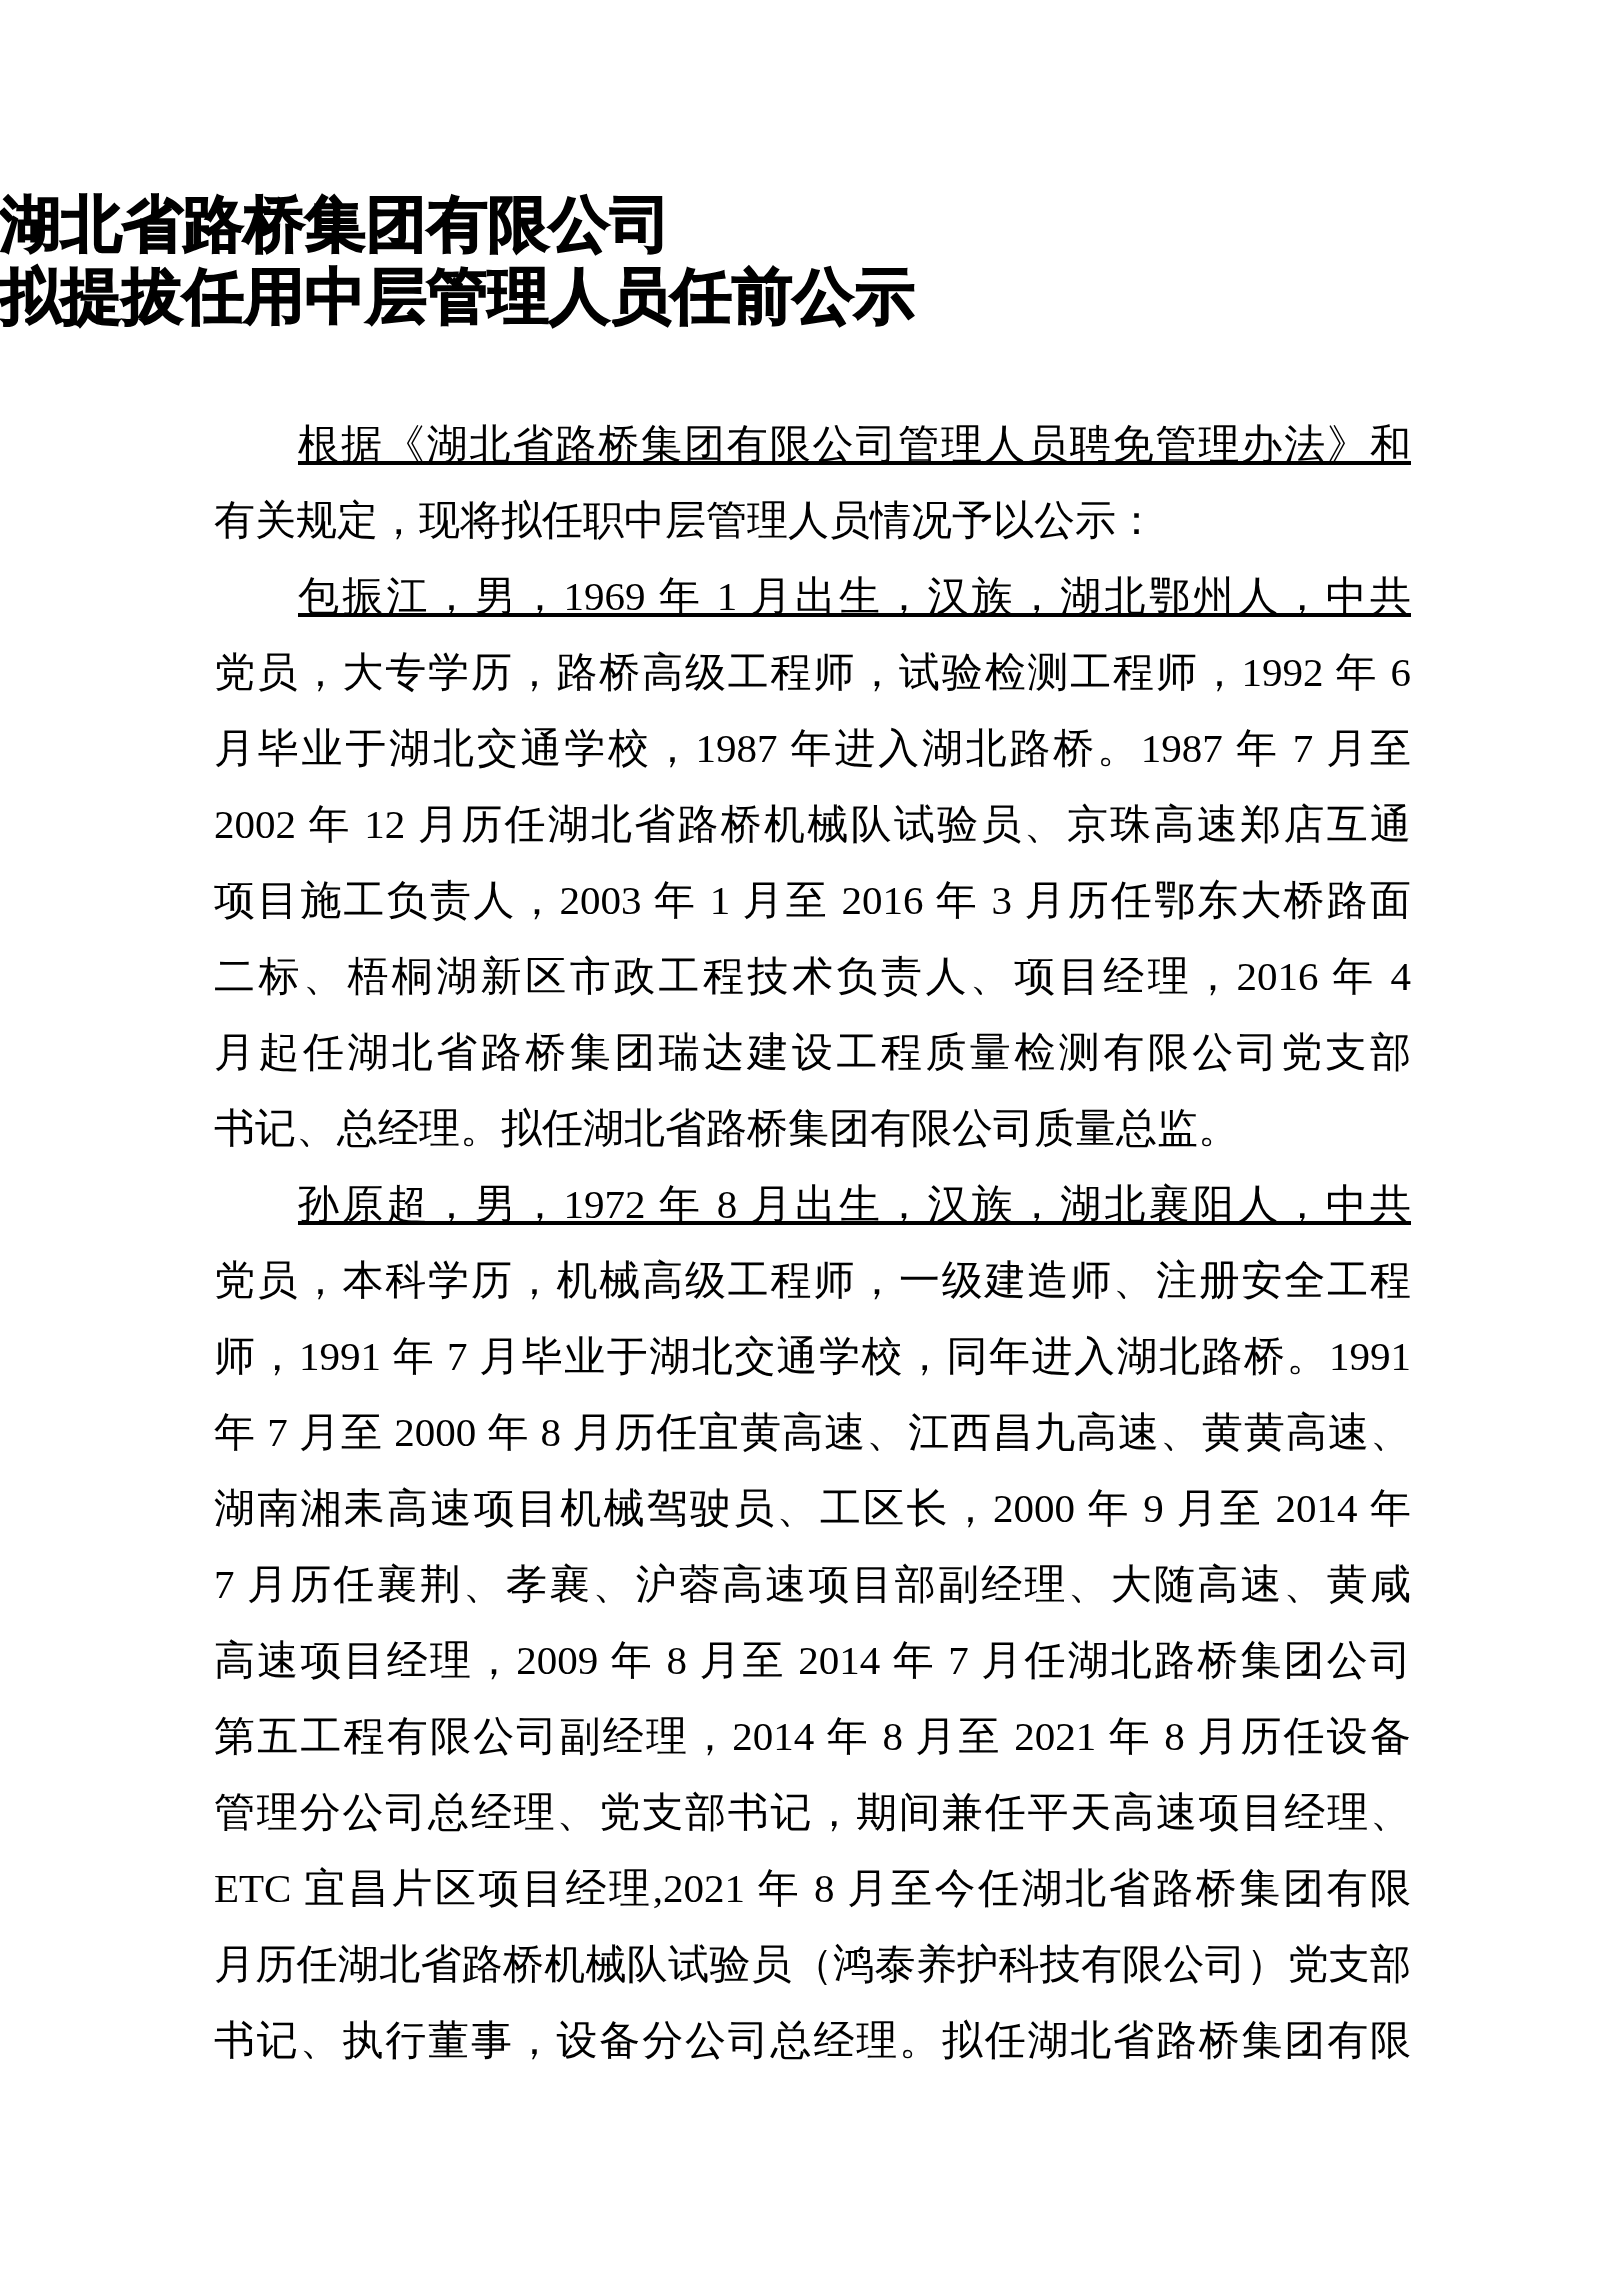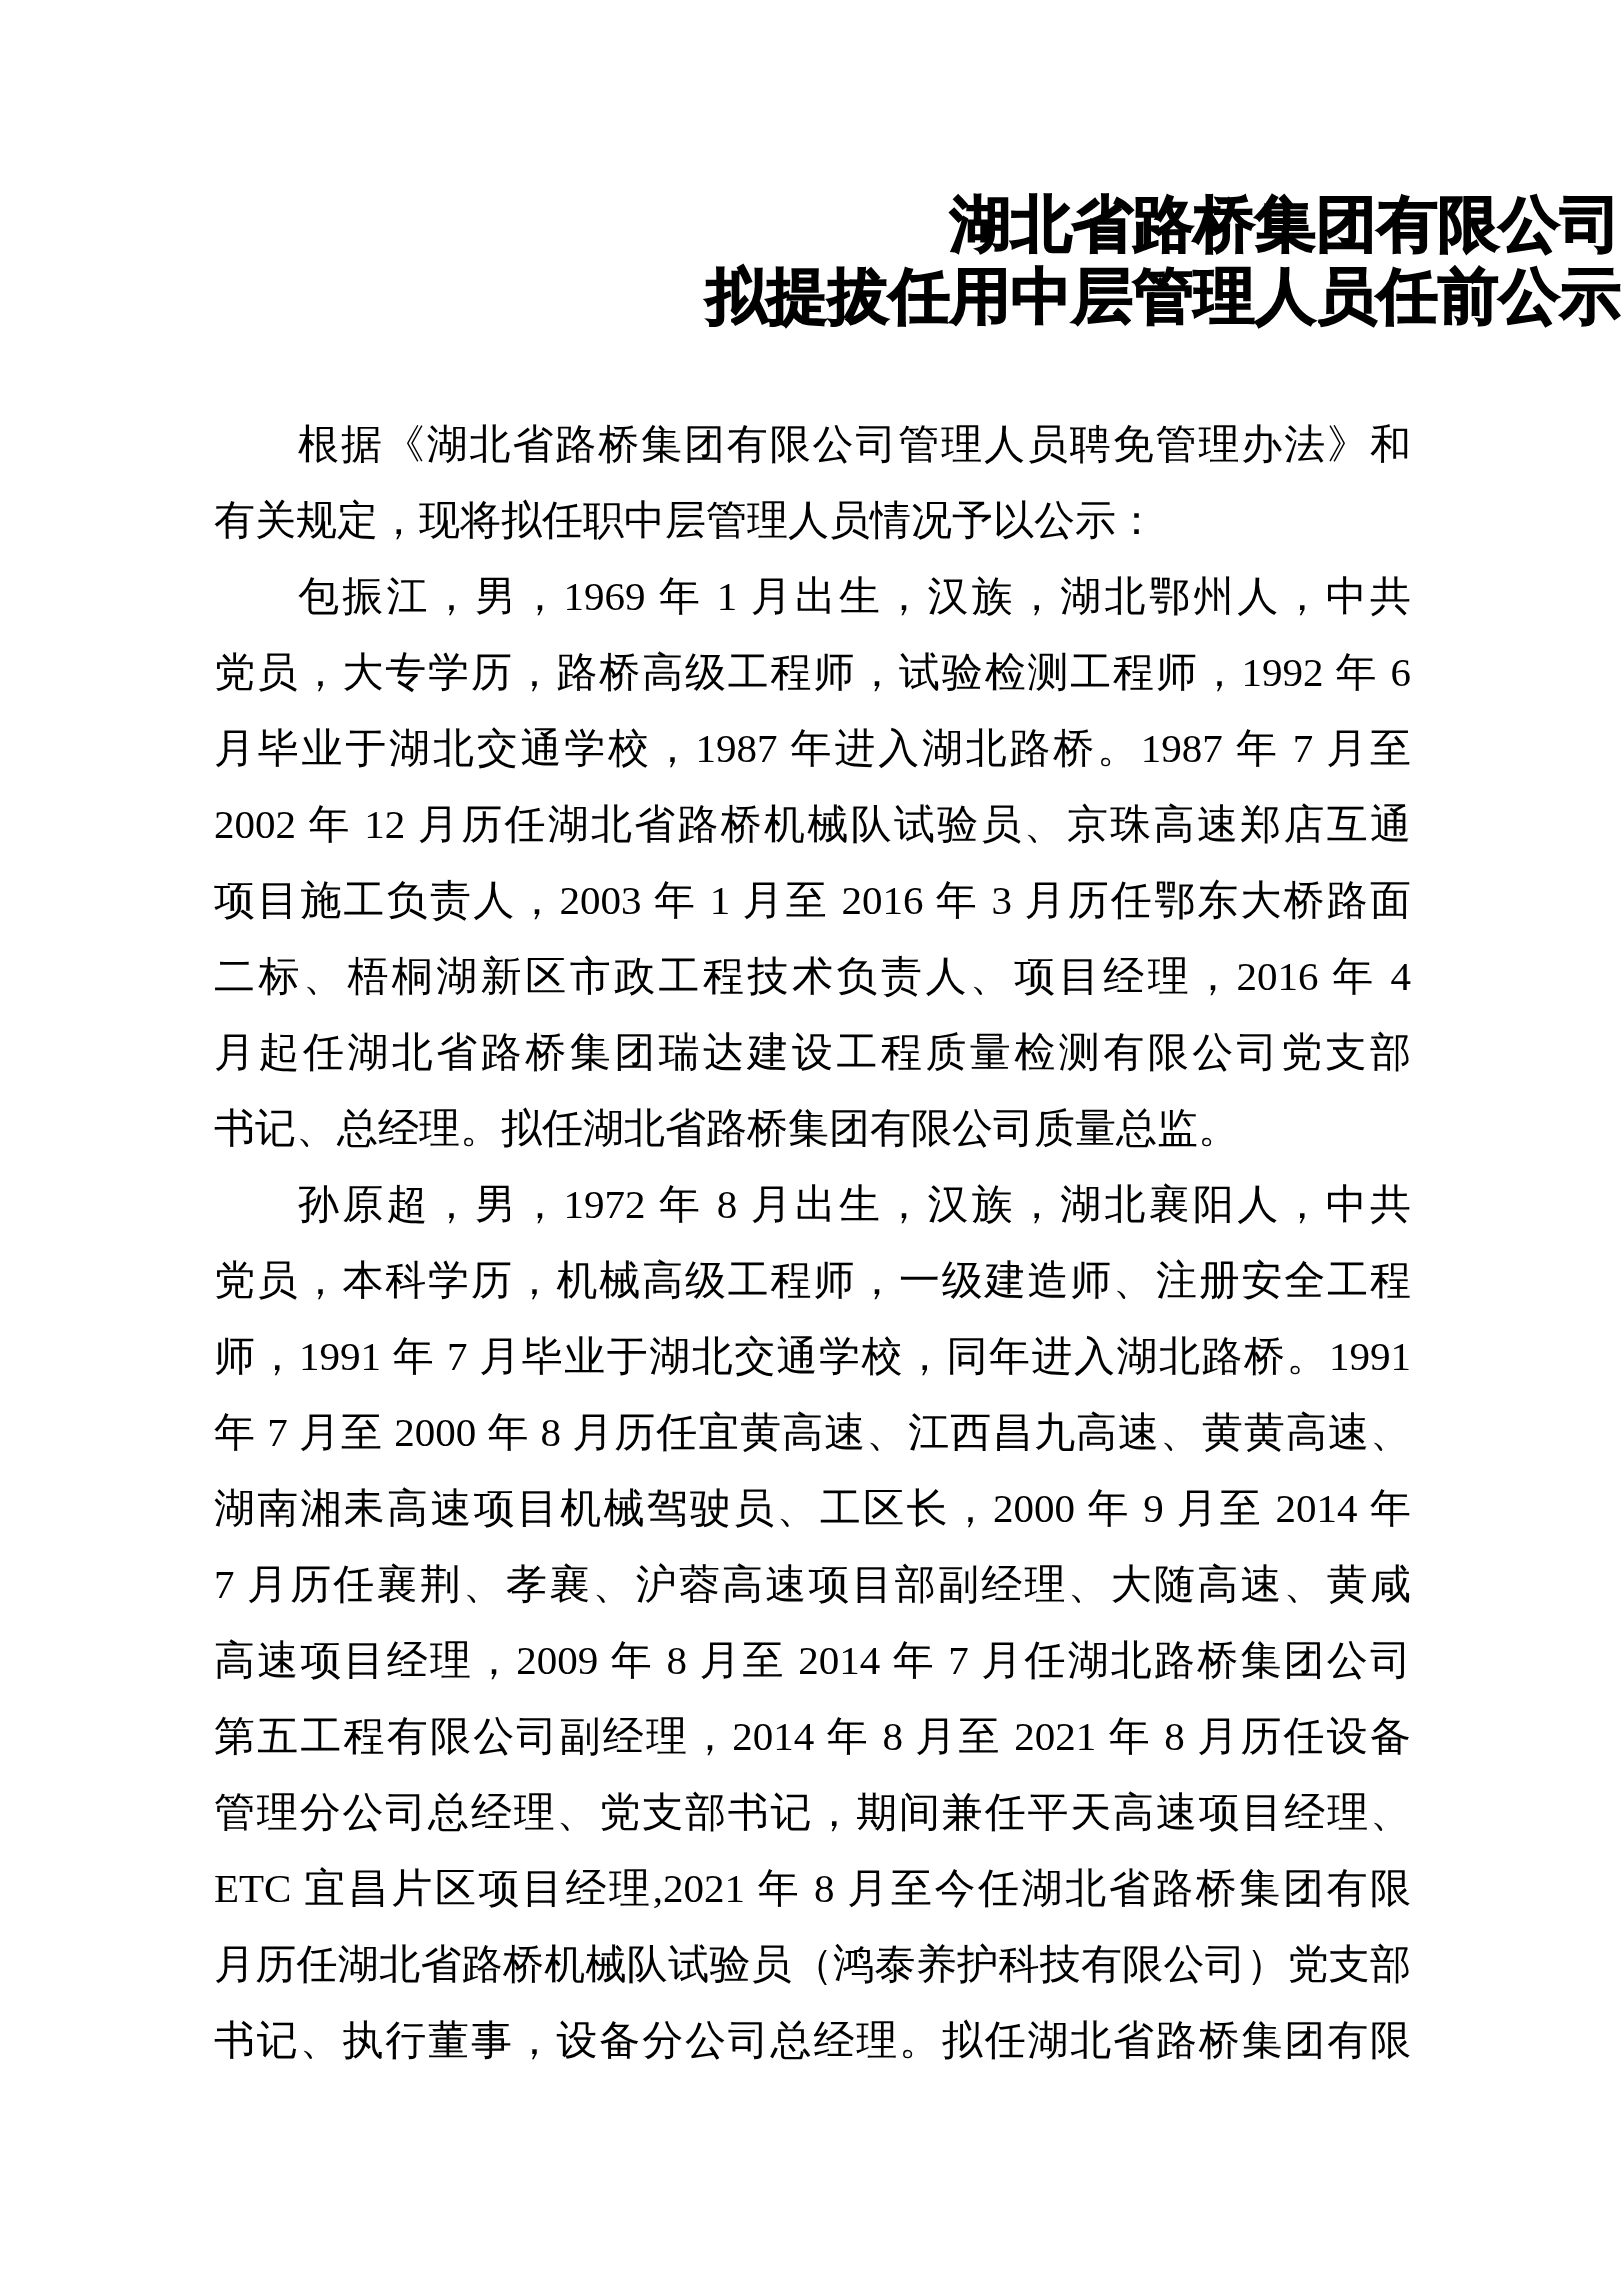--- a/index.html
+++ b/index.html
@@ -11,21 +11,21 @@
     position: relative;
     width: 1621px;
     height: 2293px;
     background: #ffffff;
     color: #000000;
     overflow: hidden;
     font-family: "Liberation Serif", "DejaVu Serif", serif;
   }
   .doc-title {
     padding-top: 189px;
-    text-align: right;
+    text-align: left;
     font-weight: bold;
     font-size: 61px;
     line-height: 72px;
     letter-spacing: 0;
   }
   .title-line {
     -webkit-text-stroke: 1.5px #000000;
   }
   .doc-body {
     margin-top: 73px;
@@ -35,20 +35,21 @@
     line-height: 76px;
   }
   .bline {
     text-align: justify;
     text-align-last: justify;
     height: 76px;
     overflow: visible;
   }
   .bline.indent {
     text-indent: 84px;
+    text-decoration: underline;
   }
   .bline.para-end {
     text-align: right;
     text-align-last: left;
   }
 </style>
 </head>
 <body>
 
 <div class="page">

